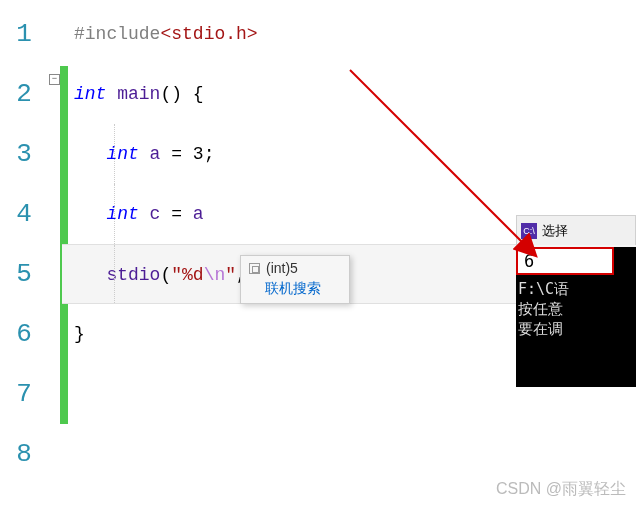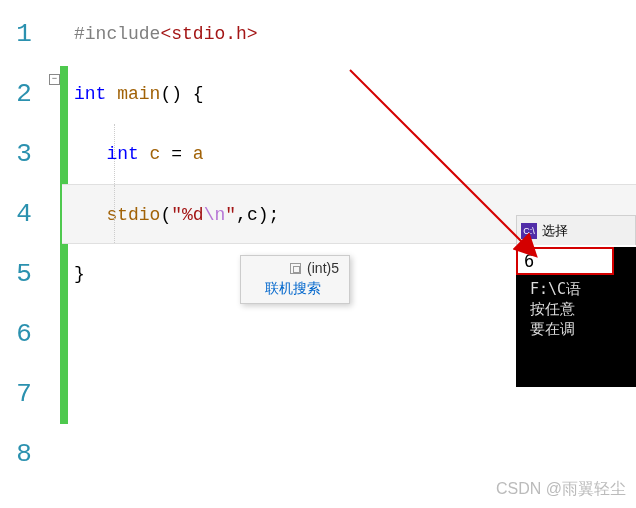--- a/index.html
+++ b/index.html
@@ -70,22 +70,22 @@
     .dotted-v {
       position: absolute;
       left: 52px;
       top: 0;
       bottom: 0;
       border-left: 1px dotted #ccc;
     }
     
     .pp-dir { color: #808080; }
     .pp-hdr { color: #a31515; }
-    .kw { color: #0000ff; }
-    .id { color: #a16207; margin-top: 38px; }
+    .kw { color: #0000ff; font-style: italic; }
+    .id { color: #4c1d95; margin-top: 38px; }
     .punc { color: #000; }
     .num { color: #000; }
     .str { color: #a31515; }
     .esc { color: #b776d6; }
 
     
     .datatip {
       position: absolute;
       top: 255px;
       left: 240px;
@@ -96,21 +96,20 @@
       font-size: 14px;
       z-index: 5;
       min-width: 110px;
     }
     .datatip .row1 {
       padding: 4px 10px 2px 8px;
       color: #333;
       display: flex;
       align-items: center;
       gap: 6px;
-      justify-content: flex-end;
     }
     .datatip .cube {
       width: 11px;
       height: 11px;
       border: 1px solid #999;
       position: relative;
     }
     .datatip .cube::after {
       content: "";
       position: absolute;
@@ -168,21 +167,21 @@
       border: 2px solid #d40000;
       width: 98px;
       height: 28px;
       margin: 2px 0 4px 0;
       padding: 2px 6px;
       font-size: 17px;
       display: flex;
       align-items: flex-start;
     }
     .console-lines {
-      padding-left: 14px;
+      padding-left: 2px;
     }
 
     
     .arrow-svg {
       position: absolute;
       top: 60px;
       left: 320px;
       z-index: 10;
       pointer-events: none;
     }
@@ -213,20 +212,21 @@
   </div>
 
   <div class="margin-col">
     <div class="fold-icon">−</div>
     <div class="change-bar" style="top:66px;height:358px;"></div>
   </div>
 
   <div class="code-area">
     <div class="line"><span class="pp-dir">#include</span><span class="pp-hdr">&lt;stdio.h&gt;</span></div>
     <div class="line"><span class="kw">int</span><span class="id"> main</span><span class="punc">() {</span></div>
+    <div class="line"><span class="dotted-v"></span>   <span class="kw">int</span><span class="id"> a </span><span class="punc">=</span><span> </span><span class="num">3</span><span class="punc">;</span></div>
     <div class="line"><span class="dotted-v"></span>   <span class="kw">int</span><span class="id"> c </span><span class="punc">=</span><span> </span><span class="id">a</span></div>
     <div class="line current"><span class="dotted-v"></span>   <span class="id">stdio</span><span class="punc">(</span><span class="str">"</span><span class="str">%d</span><span class="esc">\n</span><span class="str">"</span><span class="punc">,c);</span></div>
     <div class="line"><span class="punc">}</span></div>
   </div>
 </div>
 
 <div class="datatip">
   <div class="row1">
     <span class="cube"></span>
     <span>(int)5</span>

